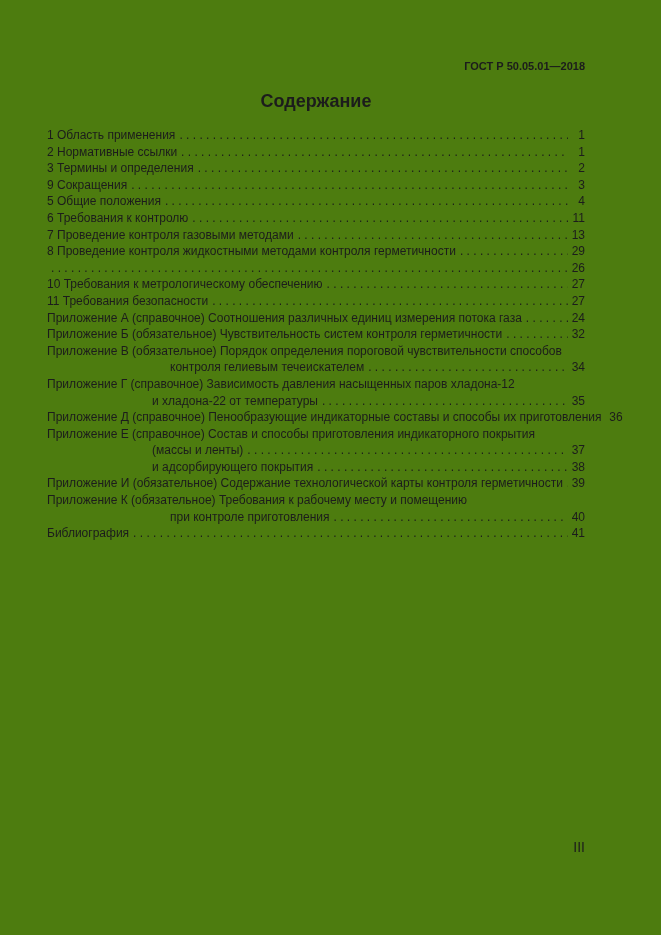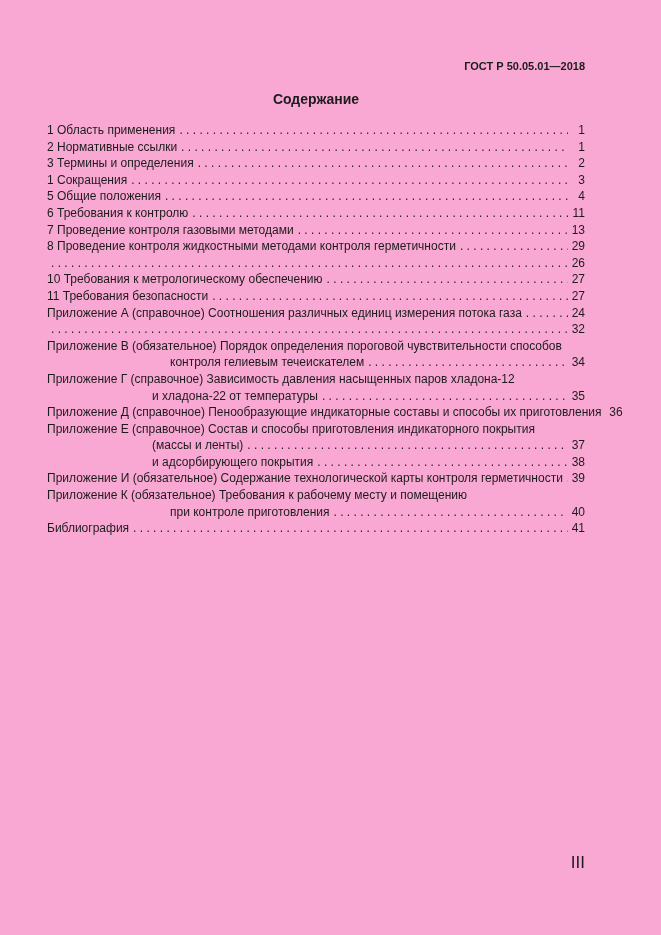--- a/index.html
+++ b/index.html
@@ -12,35 +12,35 @@
     width: 661px;
     height: 935px;
     font-family: "Liberation Sans", sans-serif;
     color: #1c1c1c;
   }
 
   .page {
     position: relative;
     width: 661px;
     height: 935px;
-    background: #f9a8d4;
+    background: #4d7c0f;
     padding: 60px 76px 0 47px;
   }
 
   .header {
     text-align: right;
     font-weight: bold;
     font-size: 11px;
     line-height: 13px;
   }
 
   .title {
     text-align: center;
     font-weight: bold;
-    font-size: 14px;
+    font-size: 18px;
     margin: 18px 0 15px 0;
   }
 
   .toc {
     font-size: 12px;
   }
 
   .toc-line {
     display: flex;
     align-items: baseline;
@@ -70,22 +70,22 @@
     flex: 0 0 auto;
     min-width: 14px;
     text-align: right;
   }
 
   .toc-line.no-page .toc-dots { visibility: hidden; }
 
   .footer {
     position: absolute;
     right: 76px;
-    bottom: 62px;
-    font-size: 17px;
+    bottom: 80px;
+    font-size: 14px;
   }
 </style>
 </head>
 <body>
 
 <div class="page">
 
   <div class="header">
     <span class="doc-code">ГОСТ Р 50.05.01—2018</span>
   </div>
@@ -102,21 +102,21 @@
     <span class="toc-text">2 Нормативные ссылки</span>
     <span class="toc-dots"></span>
     <span class="toc-page">1</span>
   </div>
       <div class="toc-line">
     <span class="toc-text">3 Термины и определения</span>
     <span class="toc-dots"></span>
     <span class="toc-page">2</span>
   </div>
       <div class="toc-line">
-    <span class="toc-text">1 Сокращения</span>
+    <span class="toc-text">9 Сокращения</span>
     <span class="toc-dots"></span>
     <span class="toc-page">3</span>
   </div>
       <div class="toc-line">
     <span class="toc-text">5 Общие положения</span>
     <span class="toc-dots"></span>
     <span class="toc-page">4</span>
   </div>
       <div class="toc-line">
     <span class="toc-text">6 Требования к контролю</span>
@@ -146,20 +146,21 @@
     <span class="toc-text">11 Требования безопасности</span>
     <span class="toc-dots"></span>
     <span class="toc-page">27</span>
   </div>
       <div class="toc-line">
     <span class="toc-text">Приложение А (справочное) Соотношения различных единиц измерения потока газа</span>
     <span class="toc-dots"></span>
     <span class="toc-page">24</span>
   </div>
       <div class="toc-line">
+    <span class="toc-text">Приложение Б (обязательное) Чувствительность систем контроля герметичности</span>
     <span class="toc-dots"></span>
     <span class="toc-page">32</span>
   </div>
       <div class="toc-line no-page">
     <span class="toc-text">Приложение В (обязательное) Порядок определения пороговой чувствительности способов</span>
     <span class="toc-dots"></span>
 
   </div>
       <div class="toc-line indent-2">
     <span class="toc-text">контроля гелиевым течеискателем</span>

